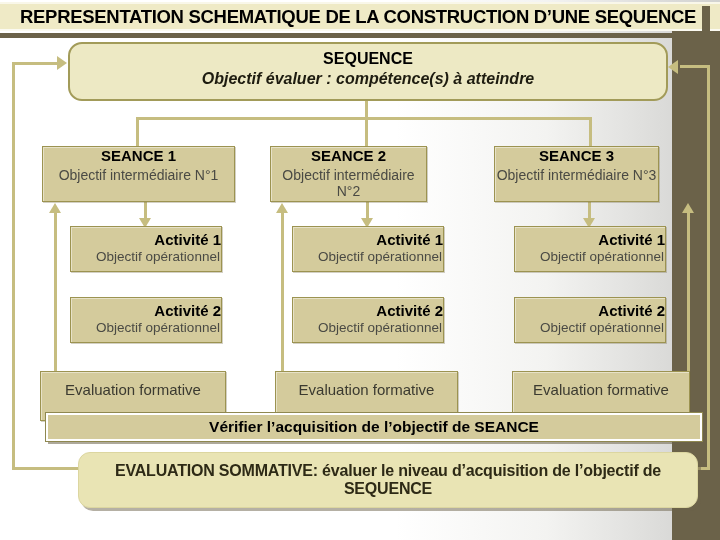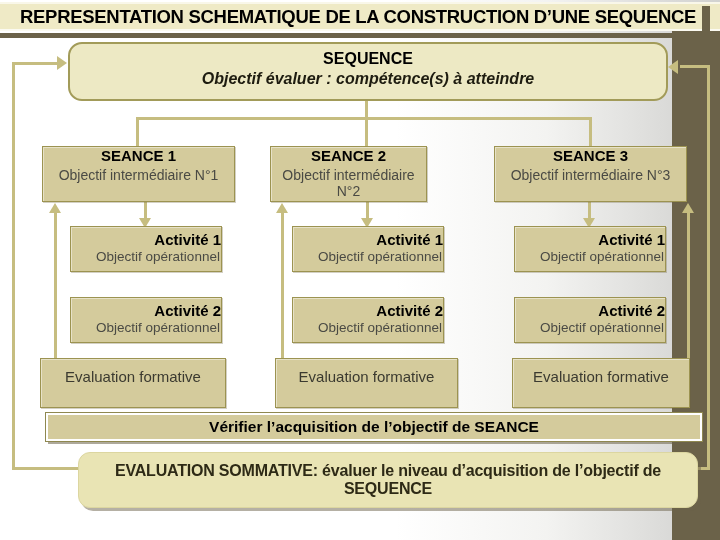--- a/index.html
+++ b/index.html
@@ -28,29 +28,29 @@
   }
   .seq-title{font-size:16px;font-weight:bold;color:#000;}
   .seq-sub{font-size:16px;font-weight:bold;font-style:italic;color:#1E1C10;margin-top:2px;}
   
   .kbox{
     position:absolute;background:#D4CB9C;border:1px solid #9C9351;
     box-shadow:inset 1px 1px 0 rgba(255,255,255,0.45),1px 1px 0 rgba(110,100,60,0.30);
     text-align:center;
   }
   .seance{top:146px;height:56px;}
-  .seance.c0{left:42px;width:193px;} .seance.c1{left:270px;width:157px;} .seance.c2{left:494px;width:193px;}
+  .seance.c0{left:42px;width:193px;} .seance.c1{left:270px;width:157px;} .seance.c2{left:494px;width:165px;}
   .seance-title{font-size:15px;font-weight:bold;color:#000;}
   .seance-sub{font-size:14px;color:#4A4A44;margin-top:3px;}
   .act{width:152px;height:46px;padding-top:4px;}
   .act.r0{top:226px;} .act.r1{top:297px;}
   .act.c0{left:70px;} .act.c1{left:292px;} .act.c2{left:514px;}
   .act-title{font-size:15px;font-weight:bold;color:#000;text-align:right;}
   .act-sub{font-size:13.5px;color:#4A4A44;margin-top:1px;margin-left:24px;}
-  .evalf{top:358px;height:50px;font-size:15px;color:#3B3A30;line-height:36px;}
+  .evalf{top:371px;height:50px;font-size:15px;color:#3B3A30;line-height:36px;}
   .evalf.c0{left:40px;width:186px;} .evalf.c1{left:275px;width:183px;} .evalf.c2{left:512px;width:178px;}
   
   .verify{
     position:absolute;left:46px;top:413px;width:656px;height:28px;
     background:#D4CB9C;border:2px solid #ffffff;outline:1px solid #8F8850;
     box-shadow:2px 3px 0 rgba(107,98,73,0.55);
     text-align:center;font-size:15.5px;font-weight:bold;color:#000;line-height:24px;
   }
   
   .sommative{

